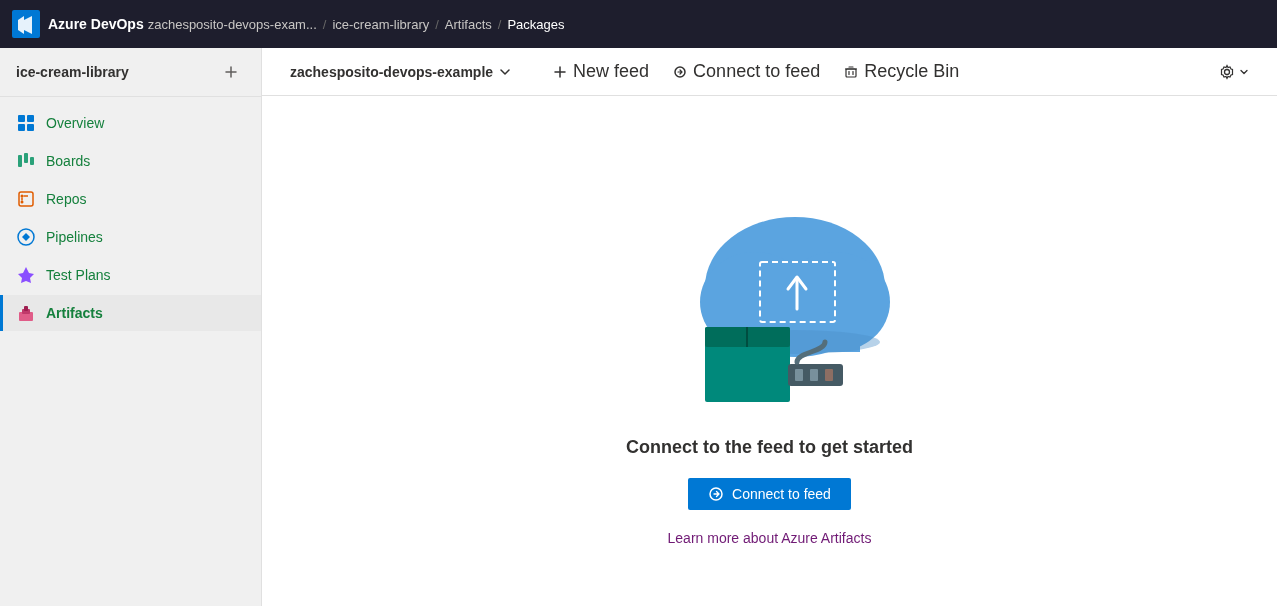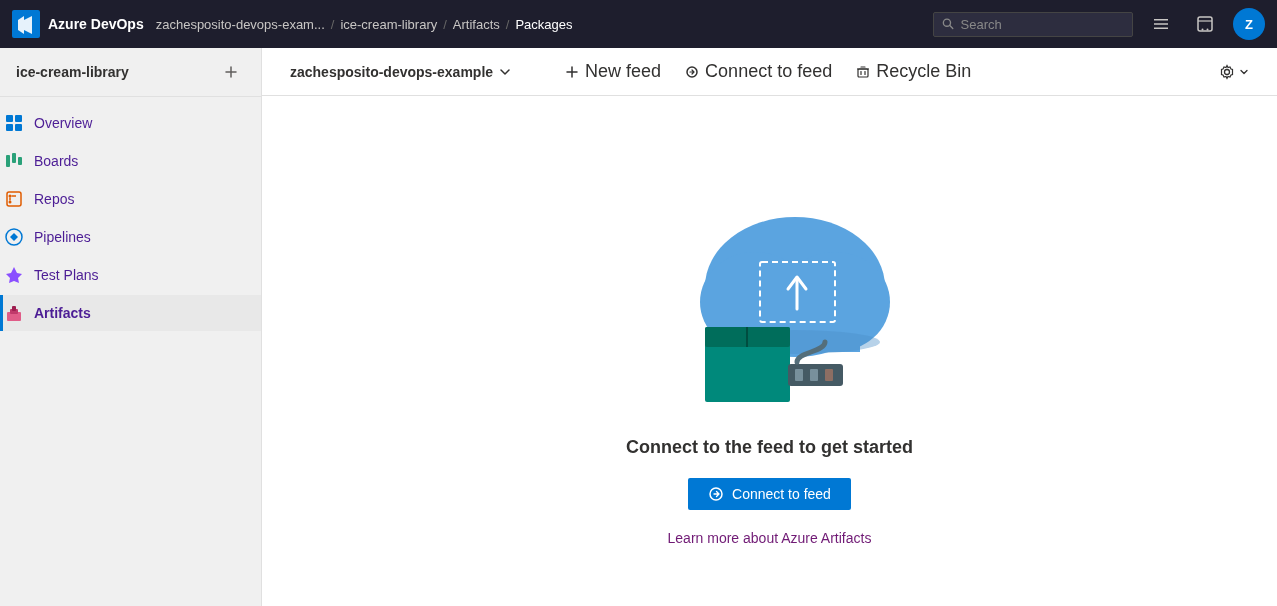--- a/index.html
+++ b/index.html
@@ -5,21 +5,21 @@
     * { margin: 0; padding: 0; box-sizing: border-box; }
     body { font-family: 'Segoe UI', sans-serif; font-size: 14px; background: #f0f0f0; display: flex; flex-direction: column; height: 606px; overflow: hidden; }
 
     
     .top-nav {
       height: 48px;
       background: #1e1e2d;
       display: flex;
       align-items: center;
       padding: 0 12px;
-      gap: 12px;
+      gap: 4px;
       flex-shrink: 0;
     }
     .top-nav-brand {
       display: flex;
       align-items: center;
       gap: 8px;
       color: white;
       font-size: 14px;
       font-weight: 600;
     }
@@ -127,23 +127,23 @@
     .sidebar-nav {
       display: flex;
       flex-direction: column;
       padding: 8px 0;
       gap: 2px;
     }
     .sidebar-item {
       display: flex;
       align-items: center;
       gap: 10px;
-      padding: 8px 4px;
-      cursor: pointer;
-      color: #4c1d95;
+      padding: 8px 16px;
+      cursor: pointer;
+      color: #15803d;
       font-size: 14px;
       border-radius: 0;
       position: relative;
     }
     .sidebar-item.active {
       background: #e8e8e8;
       font-weight: 600;
     }
     .sidebar-item.active::before {
       content: '';
@@ -170,21 +170,21 @@
       display: flex;
       flex-direction: column;
       overflow: hidden;
     }
     .content-header {
       display: flex;
       align-items: center;
       padding: 0 20px;
       height: 48px;
       border-bottom: 1px solid #e0e0e0;
-      gap: 28px;
+      gap: 16px;
       flex-shrink: 0;
     }
     .feed-selector {
       display: flex;
       align-items: center;
       gap: 6px;
       font-size: 14px;
       font-weight: 600;
       color: #323130;
       cursor: pointer;
@@ -282,45 +282,20 @@
   <div class="breadcrumb">
     <span style="cursor:pointer;color:#c8c6c4">zachesposito-devops-exam...</span>
     <span class="sep">/</span>
     <span style="cursor:pointer;color:#c8c6c4">ice-cream-library</span>
     <span class="sep">/</span>
     <span style="cursor:pointer;color:#c8c6c4">Artifacts</span>
     <span class="sep">/</span>
     <span class="active">Packages</span>
   </div>
 
-  <div class="nav-right">
-    <div class="search-box">
-      <svg width="14" height="14" viewBox="0 0 14 14" fill="none">
-        <circle cx="5.5" cy="5.5" r="4" stroke="#888" stroke-width="1.5"></circle>
-        <line x1="8.5" y1="8.5" x2="12" y2="12" stroke="#888" stroke-width="1.5" stroke-linecap="round"></line>
-      </svg>
-      <input type="text" placeholder="Search" style="">
-    </div>
-    <div class="nav-icon-btn">
-      <svg width="18" height="18" viewBox="0 0 18 18" fill="none">
-        <rect x="2" y="4" width="14" height="1.5" fill="#c8c6c4"></rect>
-        <rect x="2" y="8.25" width="14" height="1.5" fill="#c8c6c4"></rect>
-        <rect x="2" y="12.5" width="14" height="1.5" fill="#c8c6c4"></rect>
-      </svg>
-    </div>
-    <div class="nav-icon-btn">
-      <svg width="18" height="18" viewBox="0 0 18 18" fill="none">
-        <rect x="2" y="2" width="14" height="14" rx="2" stroke="#c8c6c4" stroke-width="1.5" fill="none"></rect>
-        <circle cx="6.5" cy="14.5" r="1" fill="#c8c6c4"></circle>
-        <circle cx="11.5" cy="14.5" r="1" fill="#c8c6c4"></circle>
-        <path d="M2 6h14" stroke="#c8c6c4" stroke-width="1.2"></path>
-      </svg>
-    </div>
-    <div class="avatar">Z</div>
-  </div>
 </div>
 
 <div class="main-layout">
 
   <div class="sidebar">
     <div class="sidebar-header">
       <div class="sidebar-project-name">ice-cream-library</div>
       <div class="sidebar-add-btn">
         <svg width="16" height="16" viewBox="0 0 16 16" fill="none">
           <line x1="8" y1="3" x2="8" y2="13" stroke="#605e5c" stroke-width="1.5" stroke-linecap="round"></line>

